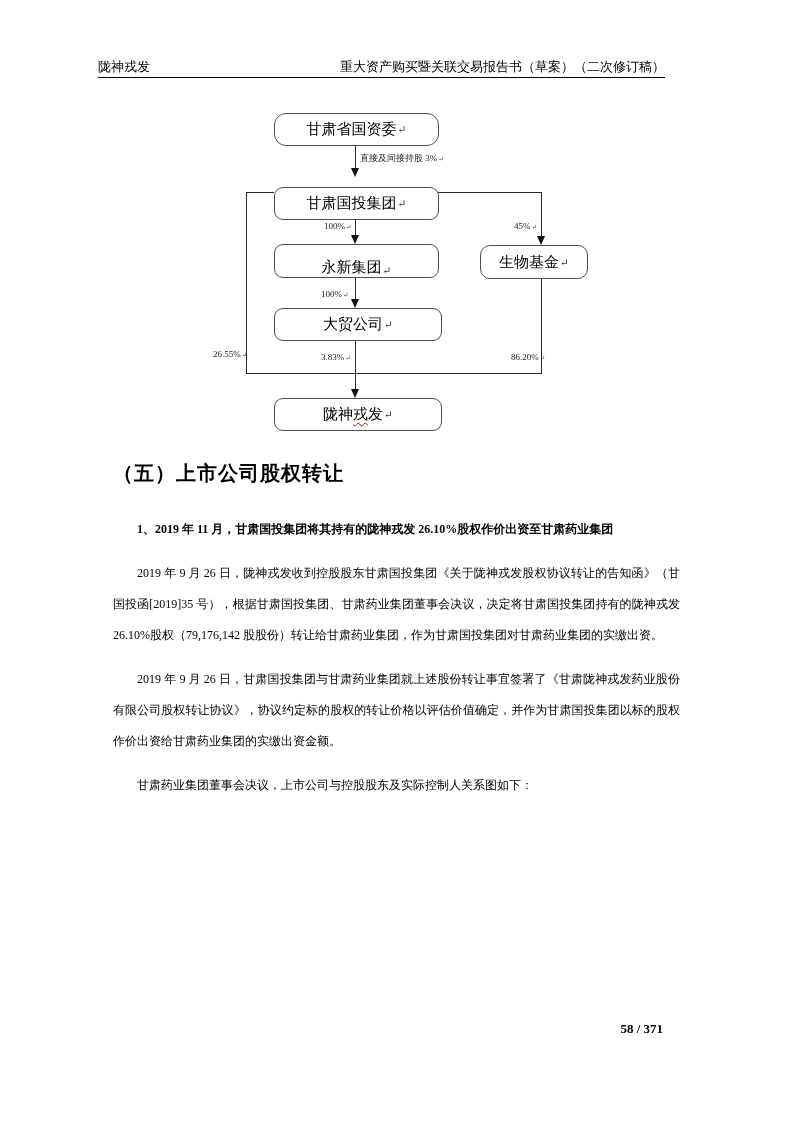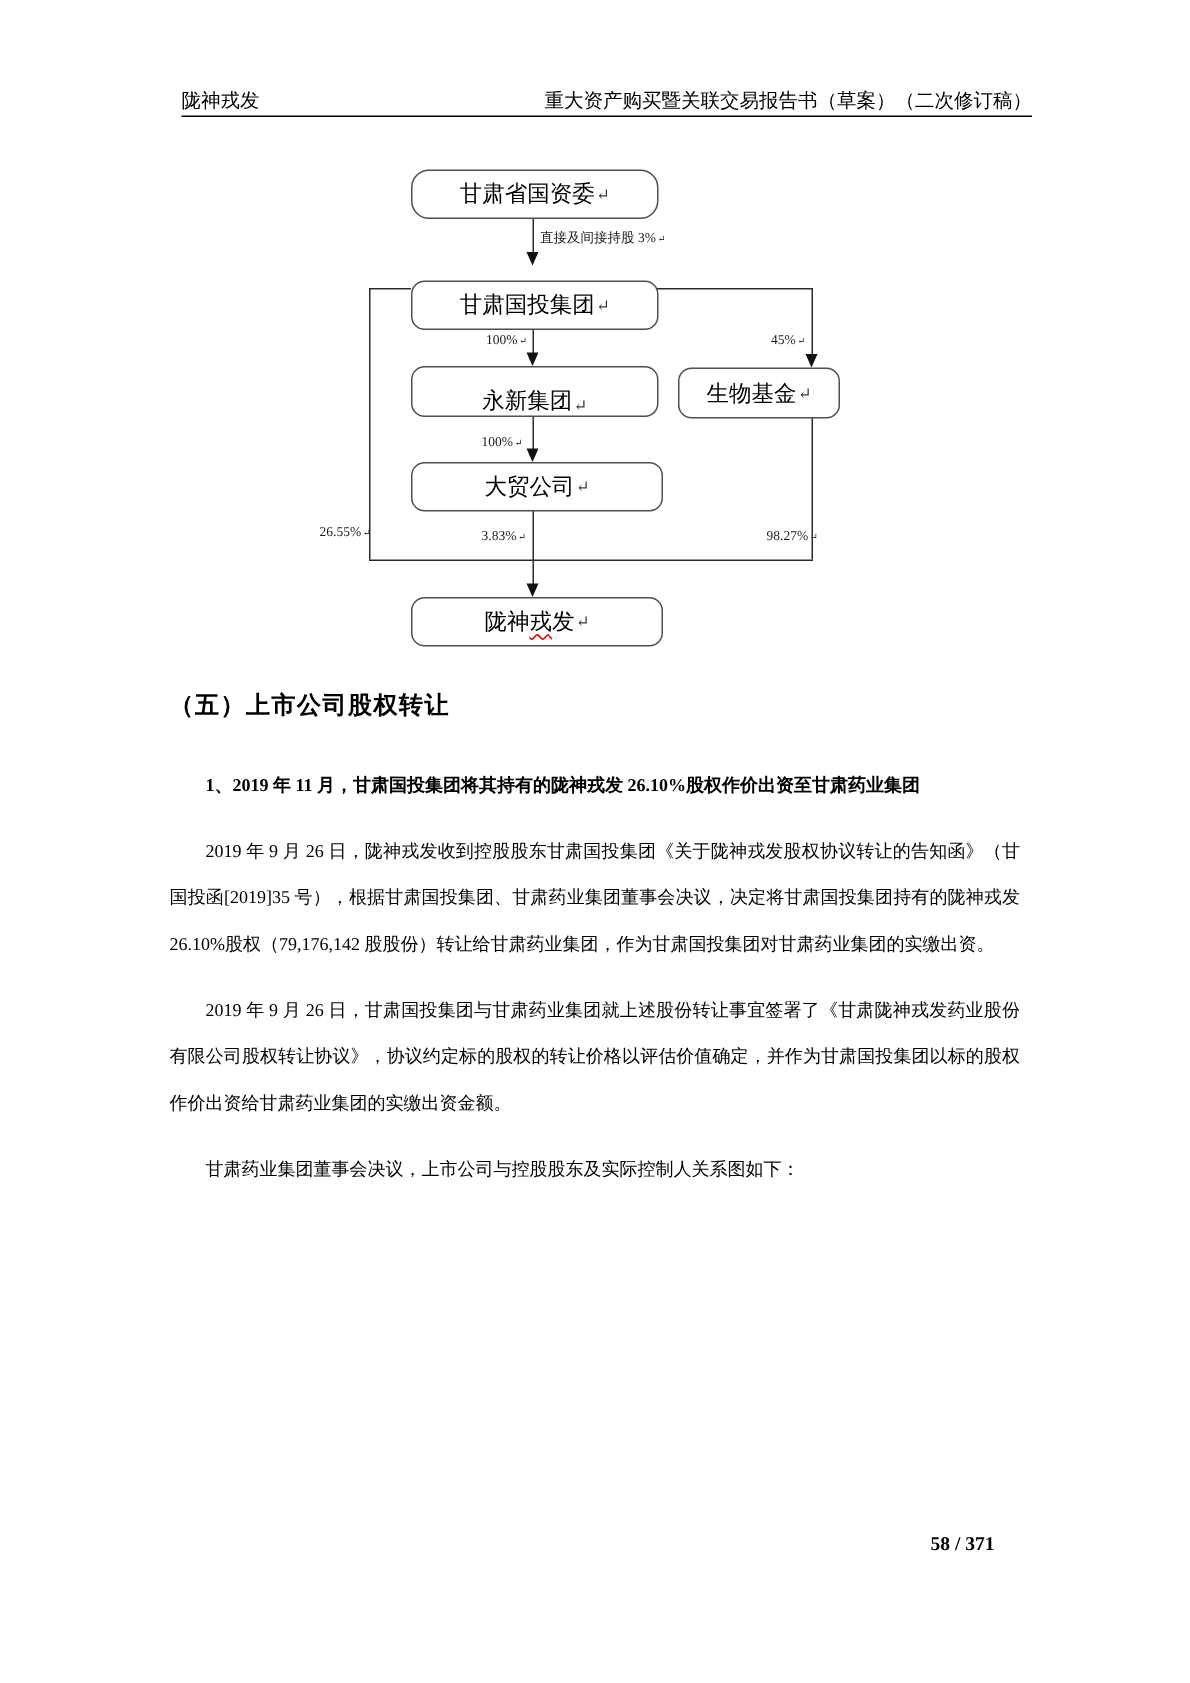--- a/index.html
+++ b/index.html
@@ -4,21 +4,21 @@
 <style>
   html,body { margin:0; padding:0; background:#ffffff; }
   .page {
     position:relative; width:793px; height:1122px; background:#ffffff;
     font-family:"Liberation Serif","DejaVu Serif",serif; color:#000;
     overflow:hidden;
   }
 
   
   .header {
-    position:absolute; left:121px; top:53px; width:567px; height:24px;
+    position:absolute; left:98px; top:53px; width:567px; height:24px;
     border-bottom:1.5px solid #000;
     display:flex; justify-content:space-between; align-items:flex-end;
     font-size:13px; line-height:20px;
   }
 
   
   .diagram { position:absolute; left:0; top:0; width:793px; height:450px; }
   .node {
     position:absolute; background:#fff;
     border:1.3px solid #4f4f4f; border-radius:9px;
@@ -40,21 +40,21 @@
   .misspell {
     text-decoration:underline; text-decoration-style:wavy;
     text-decoration-color:#e00000; text-decoration-thickness:1px;
     text-underline-offset:3px;
   }
 
   
   .content { position:absolute; left:113px; top:460px; width:567px; }
   .section-heading {
     font-family:Liberation Serif, serif;
-    font-size:16px; font-weight:bold; letter-spacing:1px;
+    font-size:20px; font-weight:bold; letter-spacing:1px;
     margin:0 0 27px 0;
   }
   .para {
     font-size:12px; line-height:31px; margin:0 0 13px 0;
     text-align:justify; text-indent:2em;
   }
   .para.bold { font-weight:bold; }
 
   
   .footer {
@@ -107,36 +107,36 @@
     <div class="plabel" style="left:321px; top:289px;">
       <span>100%</span><span class="ret">↵</span>
     </div>
     <div class="plabel" style="left:213px; top:349px;">
       <span>26.55%</span><span class="ret">↵</span>
     </div>
     <div class="plabel" style="left:321px; top:352px;">
       <span>3.83%</span><span class="ret">↵</span>
     </div>
     <div class="plabel" style="left:511px; top:352px;">
-      <span>98.27%</span><span class="ret">↵</span>
+      <span>86.20%</span><span class="ret">↵</span>
     </div>
 
     <div class="node" style="left:274px; top:113px; width:163px; height:31px;border-radius:12px;">
       <span>甘肃省国资委</span>
         <span class="ret">↵</span>
     </div>
     <div class="node" style="left:274px; top:187px; width:163px; height:31px;">
       <span>甘肃国投集团</span>
         <span class="ret">↵</span>
     </div>
     <div class="node" style="left:274px; top:244px; width:163px; height:32px;align-items:flex-end;">
       <span>永新集团</span>
         <span class="ret">↵</span>
     </div>
-    <div class="node" style="left:452px; top:245px; width:106px; height:32px;">
+    <div class="node" style="left:480px; top:245px; width:106px; height:32px;border-radius:10px;">
       <span>生物基金</span>
         <span class="ret">↵</span>
     </div>
     <div class="node" style="left:274px; top:308px; width:166px; height:31px;text-align:right;">
       <span>大贸公司</span>
         <span class="ret">↵</span>
     </div>
     <div class="node" style="left:274px; top:398px; width:166px; height:31px;">
       <span>陇神</span>
         <span class="misspell">戎</span>

